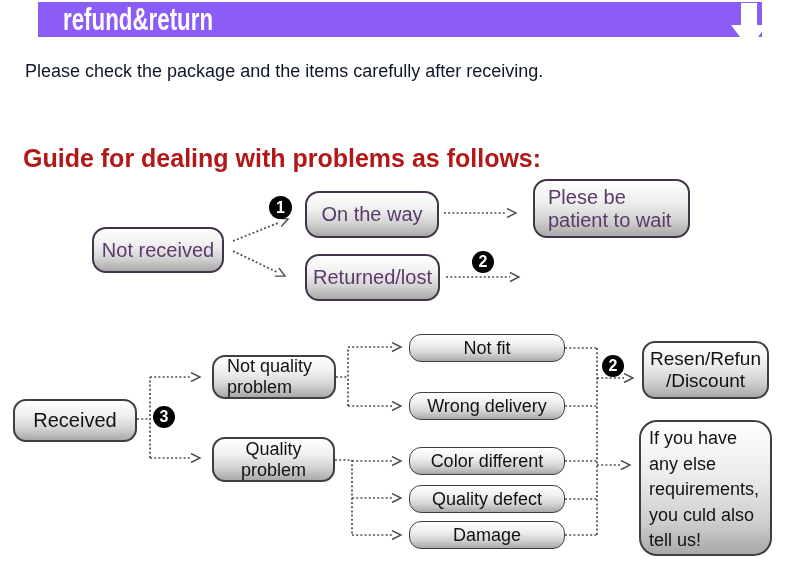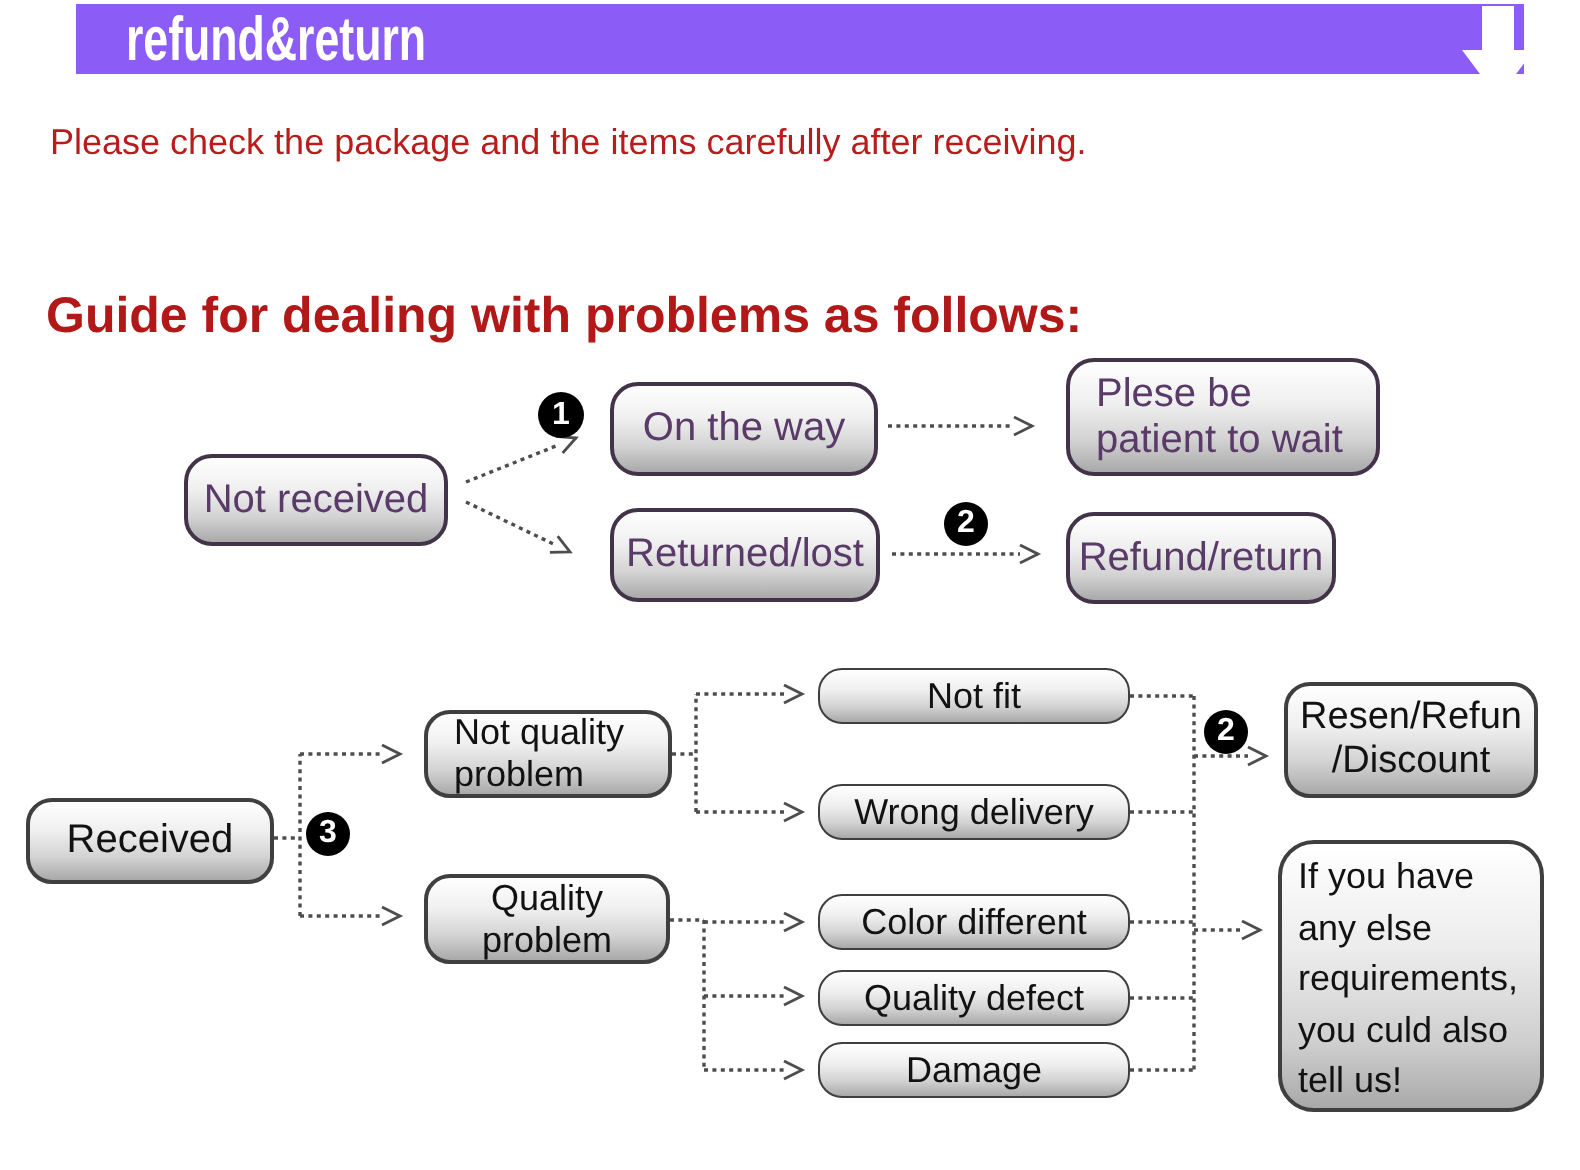--- a/index.html
+++ b/index.html
@@ -10,21 +10,21 @@
   }
   
   .banner { position:absolute; left:2px; top:2px; width:724px; height:35px; background:#8b5cf6;margin-left:36px; }
   .banner-title {
     position:absolute; left:25px; top:0; height:35px; line-height:35px;
     color:#fff; font-size:31px; font-weight:bold; letter-spacing:0px;
     transform:scaleX(0.72); transform-origin:left center; white-space:nowrap;
   }
   .dl-arrow { position:absolute; left:728px; top:3px; }
   
-  .intro { position:absolute; left:25px; color:#b91c1c; font-size:18px; white-space:nowrap; }
+  .intro { position:absolute; left:25px; color:#0f172a; font-size:18px; white-space:nowrap; }
   .intro1 { top:61px; } .intro2 { top:98px; }
   .heading {
     position:absolute; left:23px; top:132px; color:#b21818;
     font-size:25px; font-weight:bold; white-space:nowrap;margin-top:12px;
   }
   
   .gbox {
     position:absolute;
     background:linear-gradient(180deg,#ffffff 0%,#efefef 38%,#d3d3d3 70%,#a9a9a9 100%);
     display:flex; flex-direction:column; justify-content:center;
@@ -111,23 +111,20 @@
     <span>Returned/lost</span>
   </div>
 
   <div class="gbox b1 leftalign" style="left:533px;top:179px;width:157px;height:59px;">
     <span>Plese be</span>
     <span>patient to wait</span>
   </div>
 
   <div class="badge" style="left:472px;top:251px;width:22px;height:22px;">2</div>
 
-  <div class="gbox b1" style="left:533px;top:256px;width:135px;height:46px;">
-    <span>Refund/return</span>
-  </div>
 
   <div class="gbox b2" style="left:13px;top:399px;width:124px;height:43px;font-size:20px;">
     <span>Received</span>
   </div>
 
   <div class="badge" style="left:153px;top:406px;width:22px;height:22px;">3</div>
 
   <div class="gbox b2 leftalign" style="left:212px;top:355px;width:124px;height:44px;">
     <span>Not quality</span>
     <span>problem</span>

